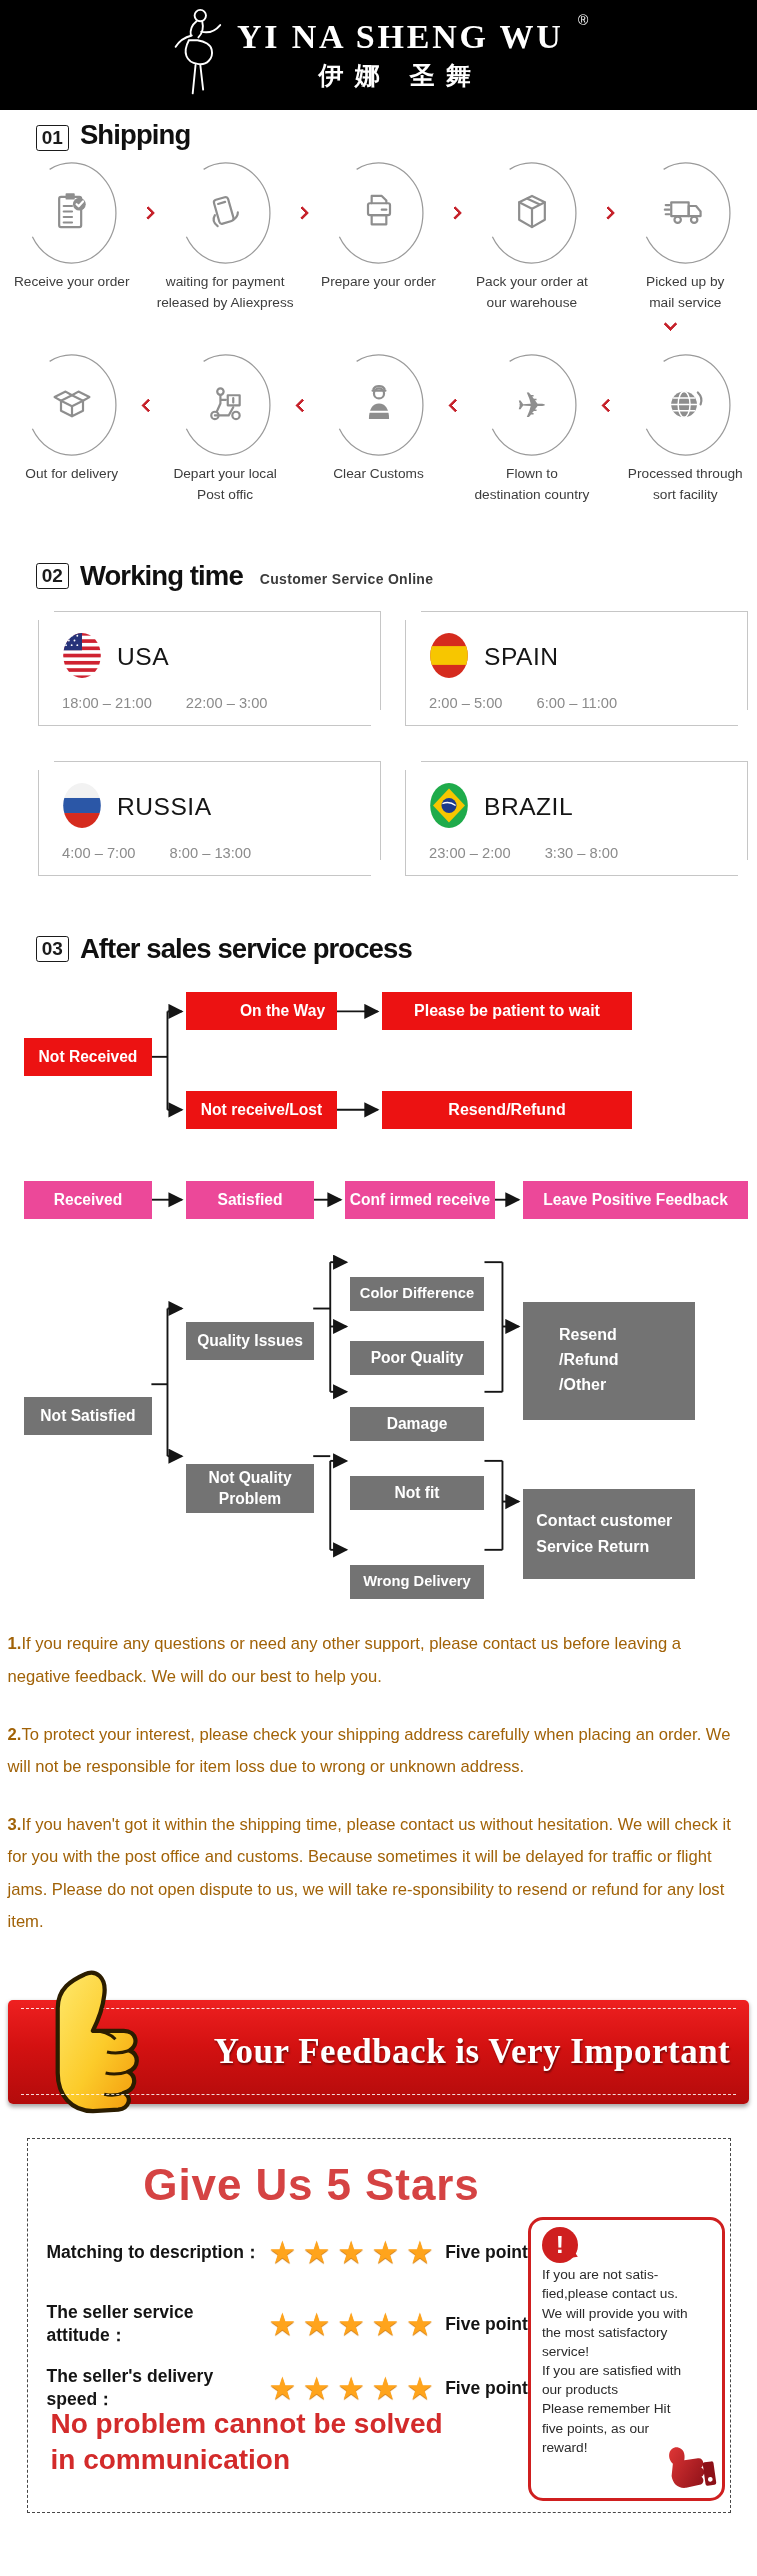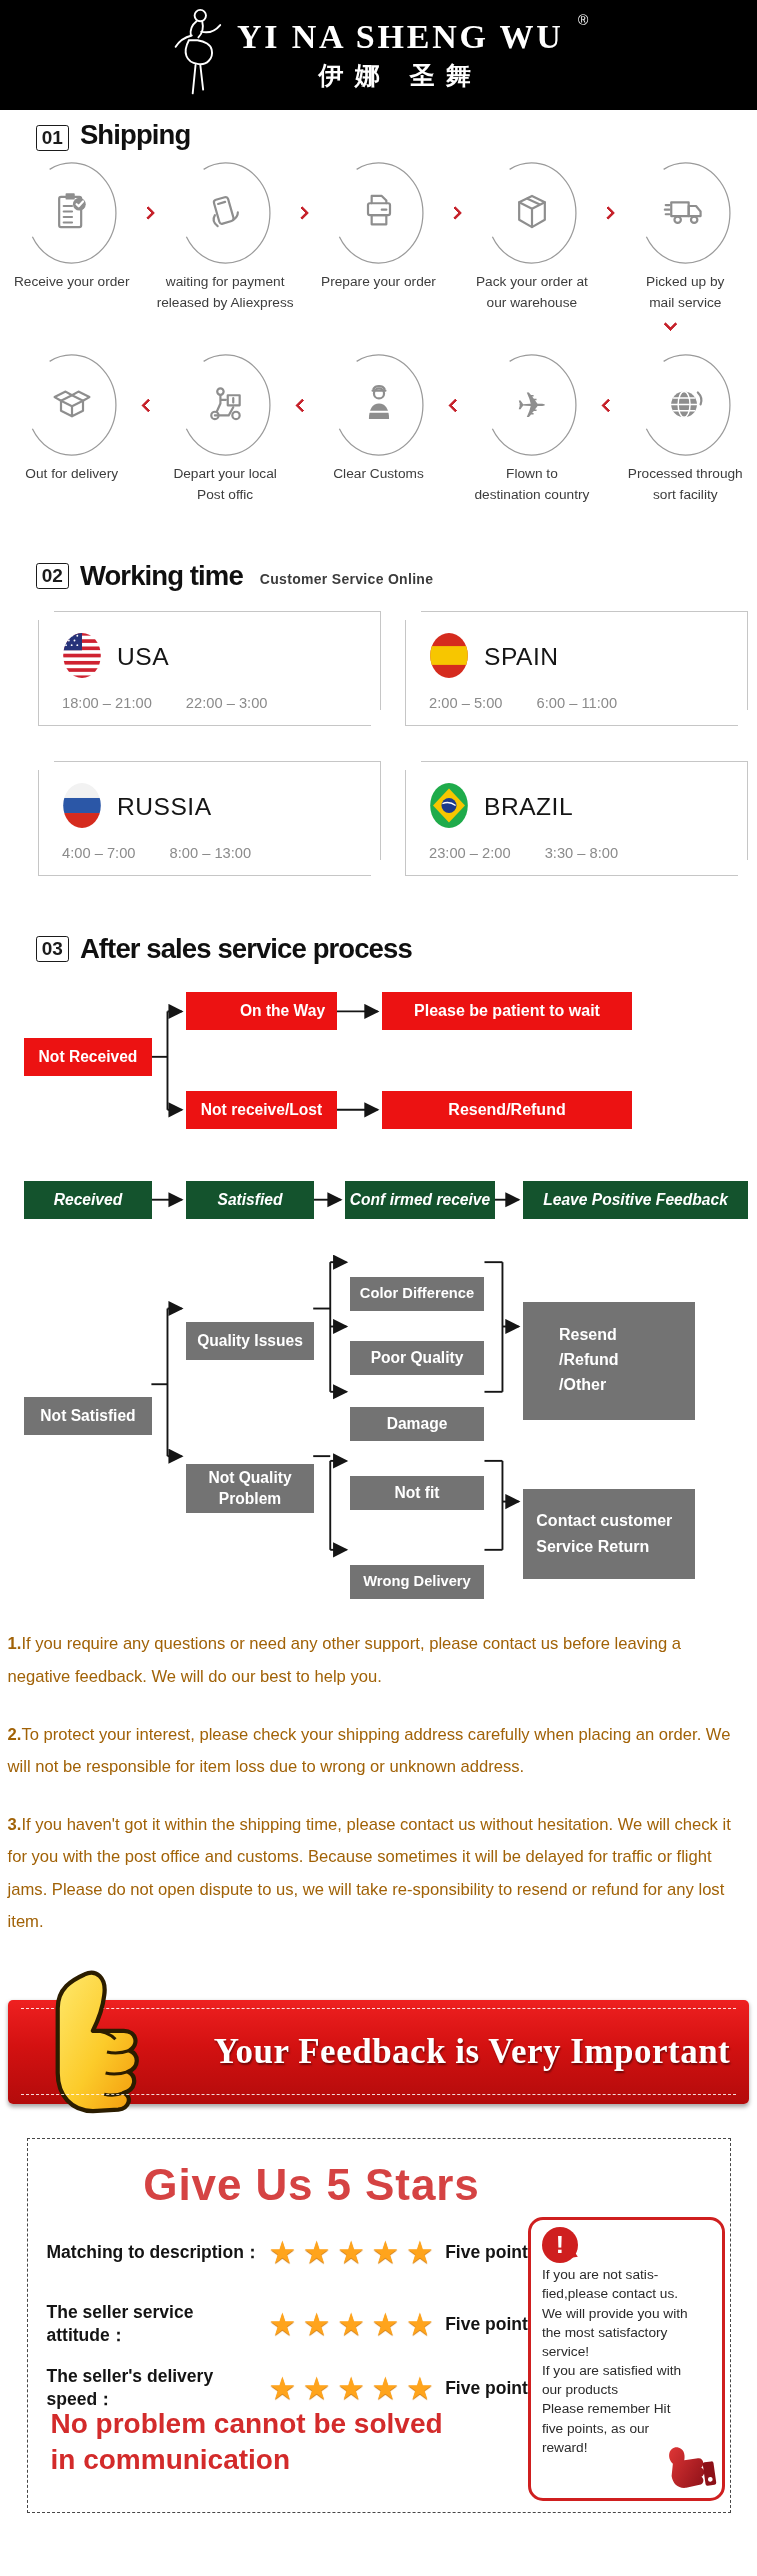--- a/index.html
+++ b/index.html
@@ -43,21 +43,21 @@
   .wt-card::before { content: ""; position: absolute; left: 15px; top: -9.5px; right: -9.5px; bottom: 15px; border-top: 0.9px solid #c6c6c6; border-right: 0.9px solid #c6c6c6; pointer-events: none; }
   .wt-top { display: flex; align-items: center; gap: 15px; }
   .wt-name { font-size: 24.6px; color: #151515; letter-spacing: 0.5px; }
   .wt-times { margin-top: 13.3px; font-size: 14.7px; color: #8b8b8b; display: flex; gap: 34px; }
 
   
   .flow { position: relative; width: 757px; height: 625px; margin-top: 13.3px; }
   .flow svg.wires { position: absolute; inset: 0; }
   .bx { position: absolute; color: #fff; font-weight: bold; font-size: 15.6px; display: flex; align-items: center; justify-content: center; text-align: center; line-height: 1.35; white-space: pre-line; }
   .red { background: #ec1212; }
-  .org { background: #14532d; font-style: italic; }
+  .org { background: #ec4899; }
   .yel { background: #737373; margin-top: 32px; }
 
   
   .notes { margin: 24.6px 9.5px 0 7.6px; }
   .note { font-size: 16.6px; color: #a16207; line-height: 1.95; margin-bottom: 25.6px; }
   .note b { font-weight: bold; }
 
   
   .banner-wrap { position: relative; margin: 24.6px 7.6px 0 7.6px; height: 144px; }
   .banner { position: absolute; left: 0; right: 0; top: 36px; height: 104px; border-radius: 5px;

